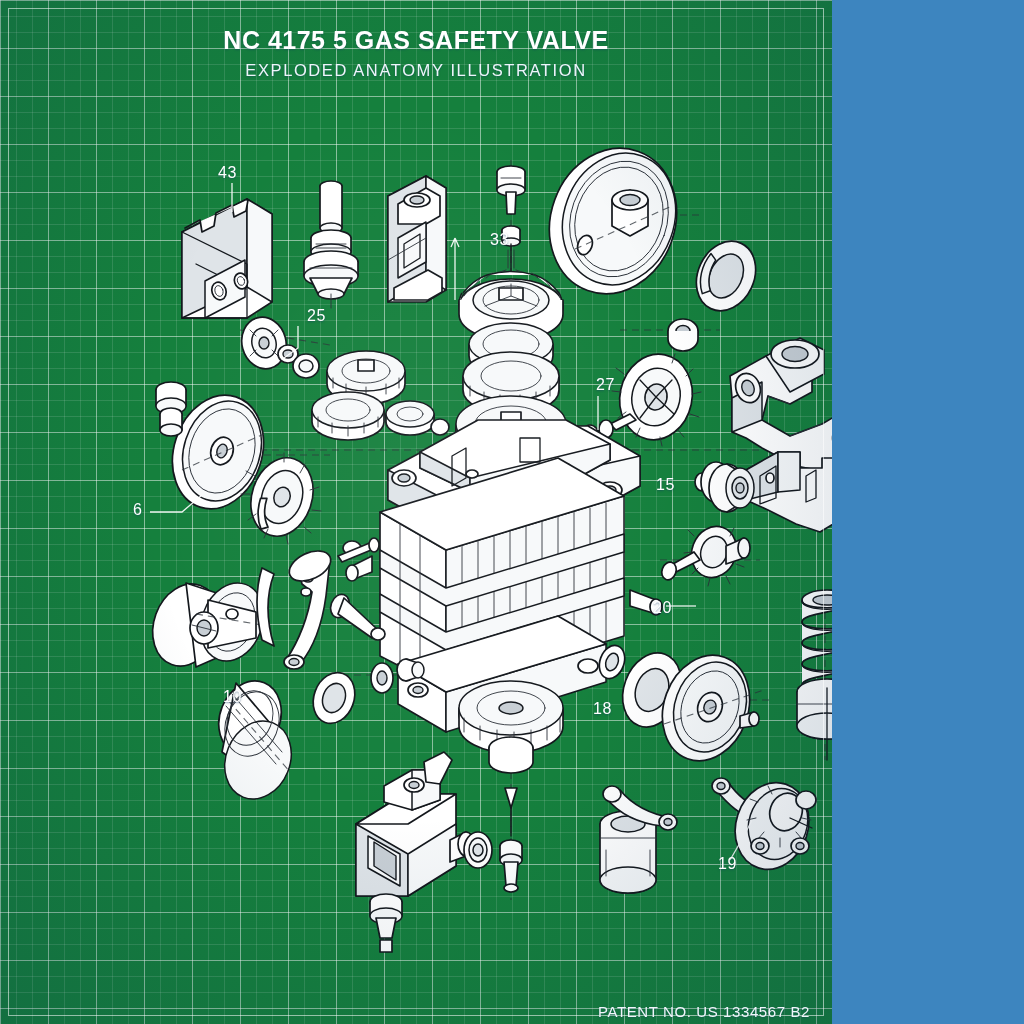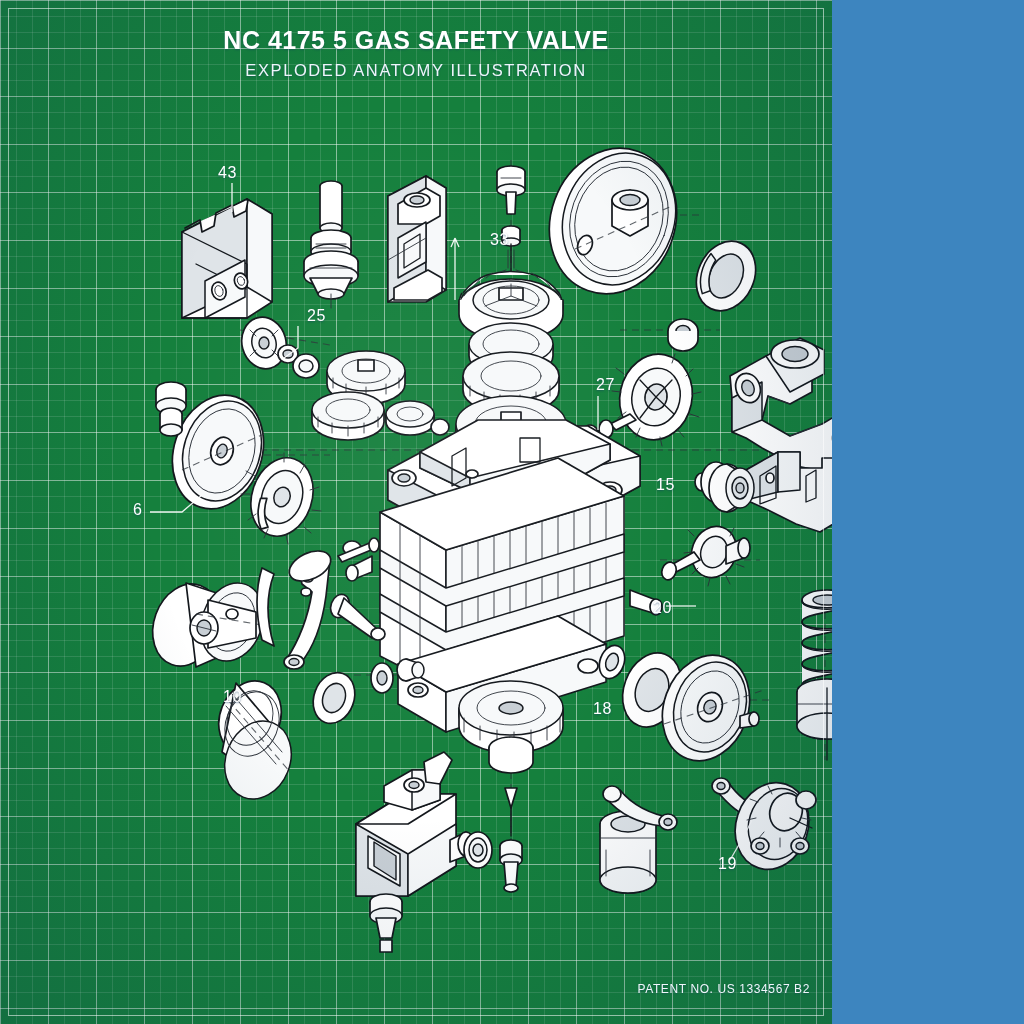--- a/index.html
+++ b/index.html
@@ -49,22 +49,22 @@
     color:#ffffff;font-size:25px;font-weight:bold;letter-spacing:0.5px;
     text-shadow:0 1px 2px rgba(20,60,100,0.45);
     margin:0;
   }
   .subtitle{
     color:#eef5fb;font-size:16.5px;font-weight:normal;letter-spacing:1.6px;
     margin:6px 0 0 0;
     text-shadow:0 1px 2px rgba(20,60,100,0.4);
   }
   .footer{
-    position:absolute;right:22px;bottom:28px;
-    color:#f0f6fb;font-size:12px;letter-spacing:0.6px;
+    position:absolute;right:22px;bottom:4px;
+    color:#f0f6fb;font-size:15px;letter-spacing:0.6px;
     text-shadow:0 1px 2px rgba(20,60,100,0.4);
   }
   
   .callouts{position:absolute;inset:0;}
   .callout-num{
     position:absolute;
     color:#ffffff;font-size:16px;font-weight:500;letter-spacing:0.5px;
     text-shadow:0 1px 2px rgba(20,60,100,0.5);
     white-space:nowrap;
   }

